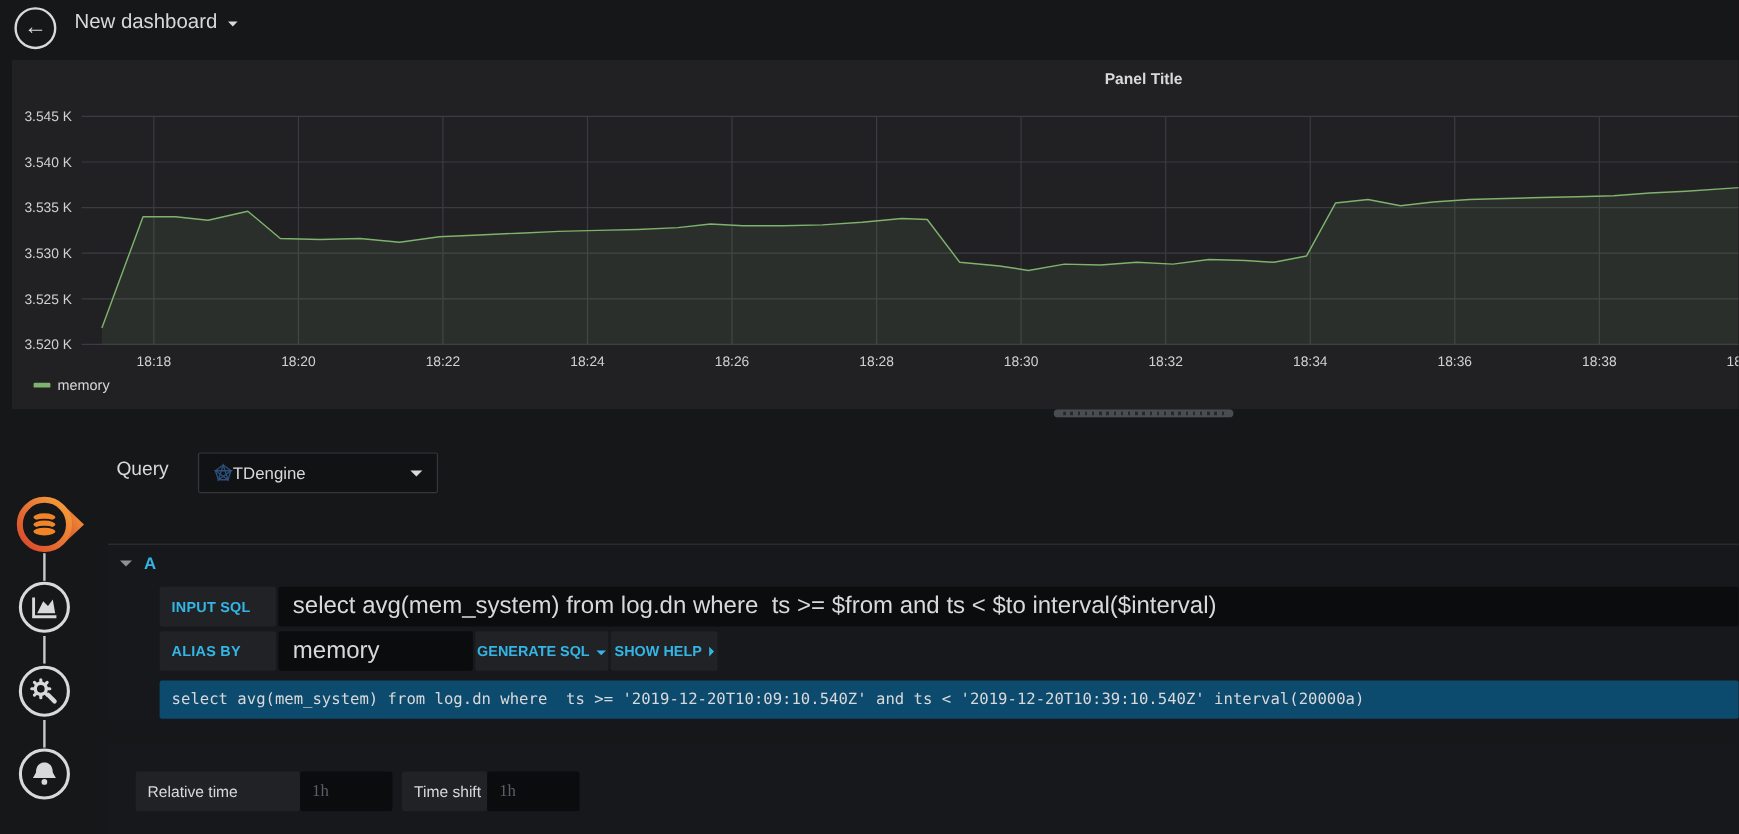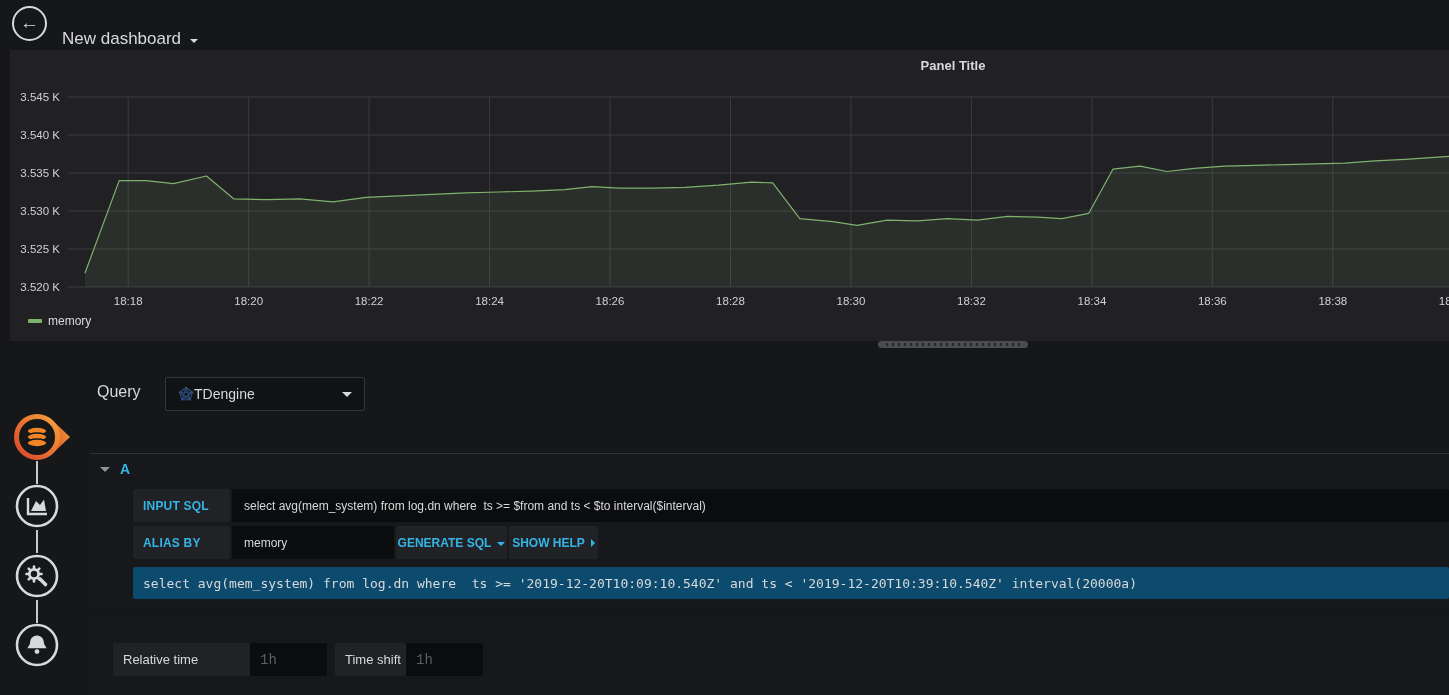--- a/index.html
+++ b/index.html
@@ -3,21 +3,21 @@
 <meta charset="utf-8">
 <style>
   html,body{margin:0;padding:0;background:#161719;width:1449px;height:695px;overflow:hidden;
     font-family:"Liberation Sans",sans-serif;color:#d8d9da;position:relative;}
   .abs{position:absolute;}
   
   .topbar{left:0;top:0;width:1449px;height:48px;background:#161719;}
   .back-btn{left:12px;top:6px;width:35px;height:35px;border:2px solid #d8d9da;border-radius:50%;
     display:flex;align-items:center;justify-content:center;box-sizing:border-box;cursor:pointer;}
   .back-btn span{font-size:19px;line-height:1;color:#d8d9da;margin-top:-2px;}
-  .dash-title{left:62px;top:29px;font-size:17px;font-weight:500;color:#d8d9da;display:flex;align-items:center;cursor:pointer;}
+  .dash-title{left:62px;top:8px;font-size:17px;font-weight:500;color:#d8d9da;display:flex;align-items:center;cursor:pointer;}
   .caret-down{display:inline-block;width:0;height:0;border-left:4px solid transparent;border-right:4px solid transparent;
     border-top:4px solid #d8d9da;margin-left:9px;margin-top:3px;}
   
   .panel{left:10px;top:50px;width:1439px;height:291px;background:#212124;overflow:hidden;}
   .panel-title{left:843px;top:8px;width:200px;text-align:center;font-size:13px;font-weight:700;color:#d8d9da;cursor:pointer;}
   svg text{font-family:"Liberation Sans",sans-serif;}
   .legend{left:18px;top:264px;display:flex;align-items:center;cursor:pointer;}
   .legend-dash{width:14px;height:4px;border-radius:1px;background:#7eb26d;}
   .legend-label{font-size:12px;color:#d8d9da;margin-left:6px;}
   .resize-handle{left:878px;top:341px;width:150px;height:7px;border-radius:4px;background-color:#4a4c52;
@@ -35,35 +35,35 @@
     border-top:5px solid #d8d9da;}
   
   .query-container{left:90px;top:453px;width:1359px;height:149px;background:#17181c;border-top:1px solid #2e3136;box-sizing:border-box;}
   .row-a-header{left:0;top:0;width:100%;height:30px;display:flex;align-items:center;padding-left:10px;box-sizing:border-box;cursor:pointer;}
   .collapse-caret{width:0;height:0;border-left:5px solid transparent;border-right:5px solid transparent;
     border-top:5px solid #8e9196;margin-top:1px;}
   .ref-id{color:#33b5e5;font-weight:700;font-size:14px;margin-left:10px;}
   .gf-label{background:#202226;border-radius:2px;display:flex;align-items:center;padding-left:10px;box-sizing:border-box;
     font-size:12px;font-weight:700;color:#33b5e5;letter-spacing:.2px;}
   .gf-input{background:#0b0c0e;border-radius:2px;display:flex;align-items:center;padding-left:12px;box-sizing:border-box;
-    font-size:12px;color:#d8d9da;white-space:pre;cursor:text;}
+    font-size:20px;color:#d8d9da;white-space:pre;cursor:text;}
   .gf-btn{background:#202226;border-radius:2px;display:flex;align-items:center;justify-content:center;
     font-size:12px;font-weight:700;color:#33b5e5;cursor:pointer;}
   .caret-right{display:inline-block;width:0;height:0;border-top:4px solid transparent;border-bottom:4px solid transparent;
     border-left:4px solid #33b5e5;margin-left:6px;}
   .caret-down-blue{display:inline-block;width:0;height:0;border-left:4px solid transparent;border-right:4px solid transparent;
     border-top:4px solid #33b5e5;margin-left:6px;margin-top:2px;}
   .sql-preview{left:43px;top:113px;width:1316px;height:32px;background:#0c4a6e;border-radius:2px;display:flex;align-items:center;
     padding-left:10px;box-sizing:border-box;font-family:"DejaVu Sans Mono",monospace;font-size:13px;color:#d8d9da;white-space:pre;}
   
   .options-container{left:90px;top:618px;width:1359px;height:77px;background:#17181c;}
   .opt-label{background:#202226;border-radius:2px;display:flex;align-items:center;padding-left:10px;box-sizing:border-box;
     font-size:13px;font-weight:400;color:#d8d9da;}
   .opt-input{background:#0b0c0e;border:none;outline:none;border-radius:2px;box-sizing:border-box;padding-left:10px;
-    font-size:14px;color:#d8d9da;font-family:Liberation Mono, monospace;}
+    font-size:14px;color:#d8d9da;font-family:Liberation Serif, serif;}
   .opt-input::placeholder{color:#5a5e66;}
 </style>
 </head>
 <body>
 
 <div class="abs topbar">
   <div class="abs back-btn">
     <span>←</span>
   </div>
   <div class="abs dash-title">

